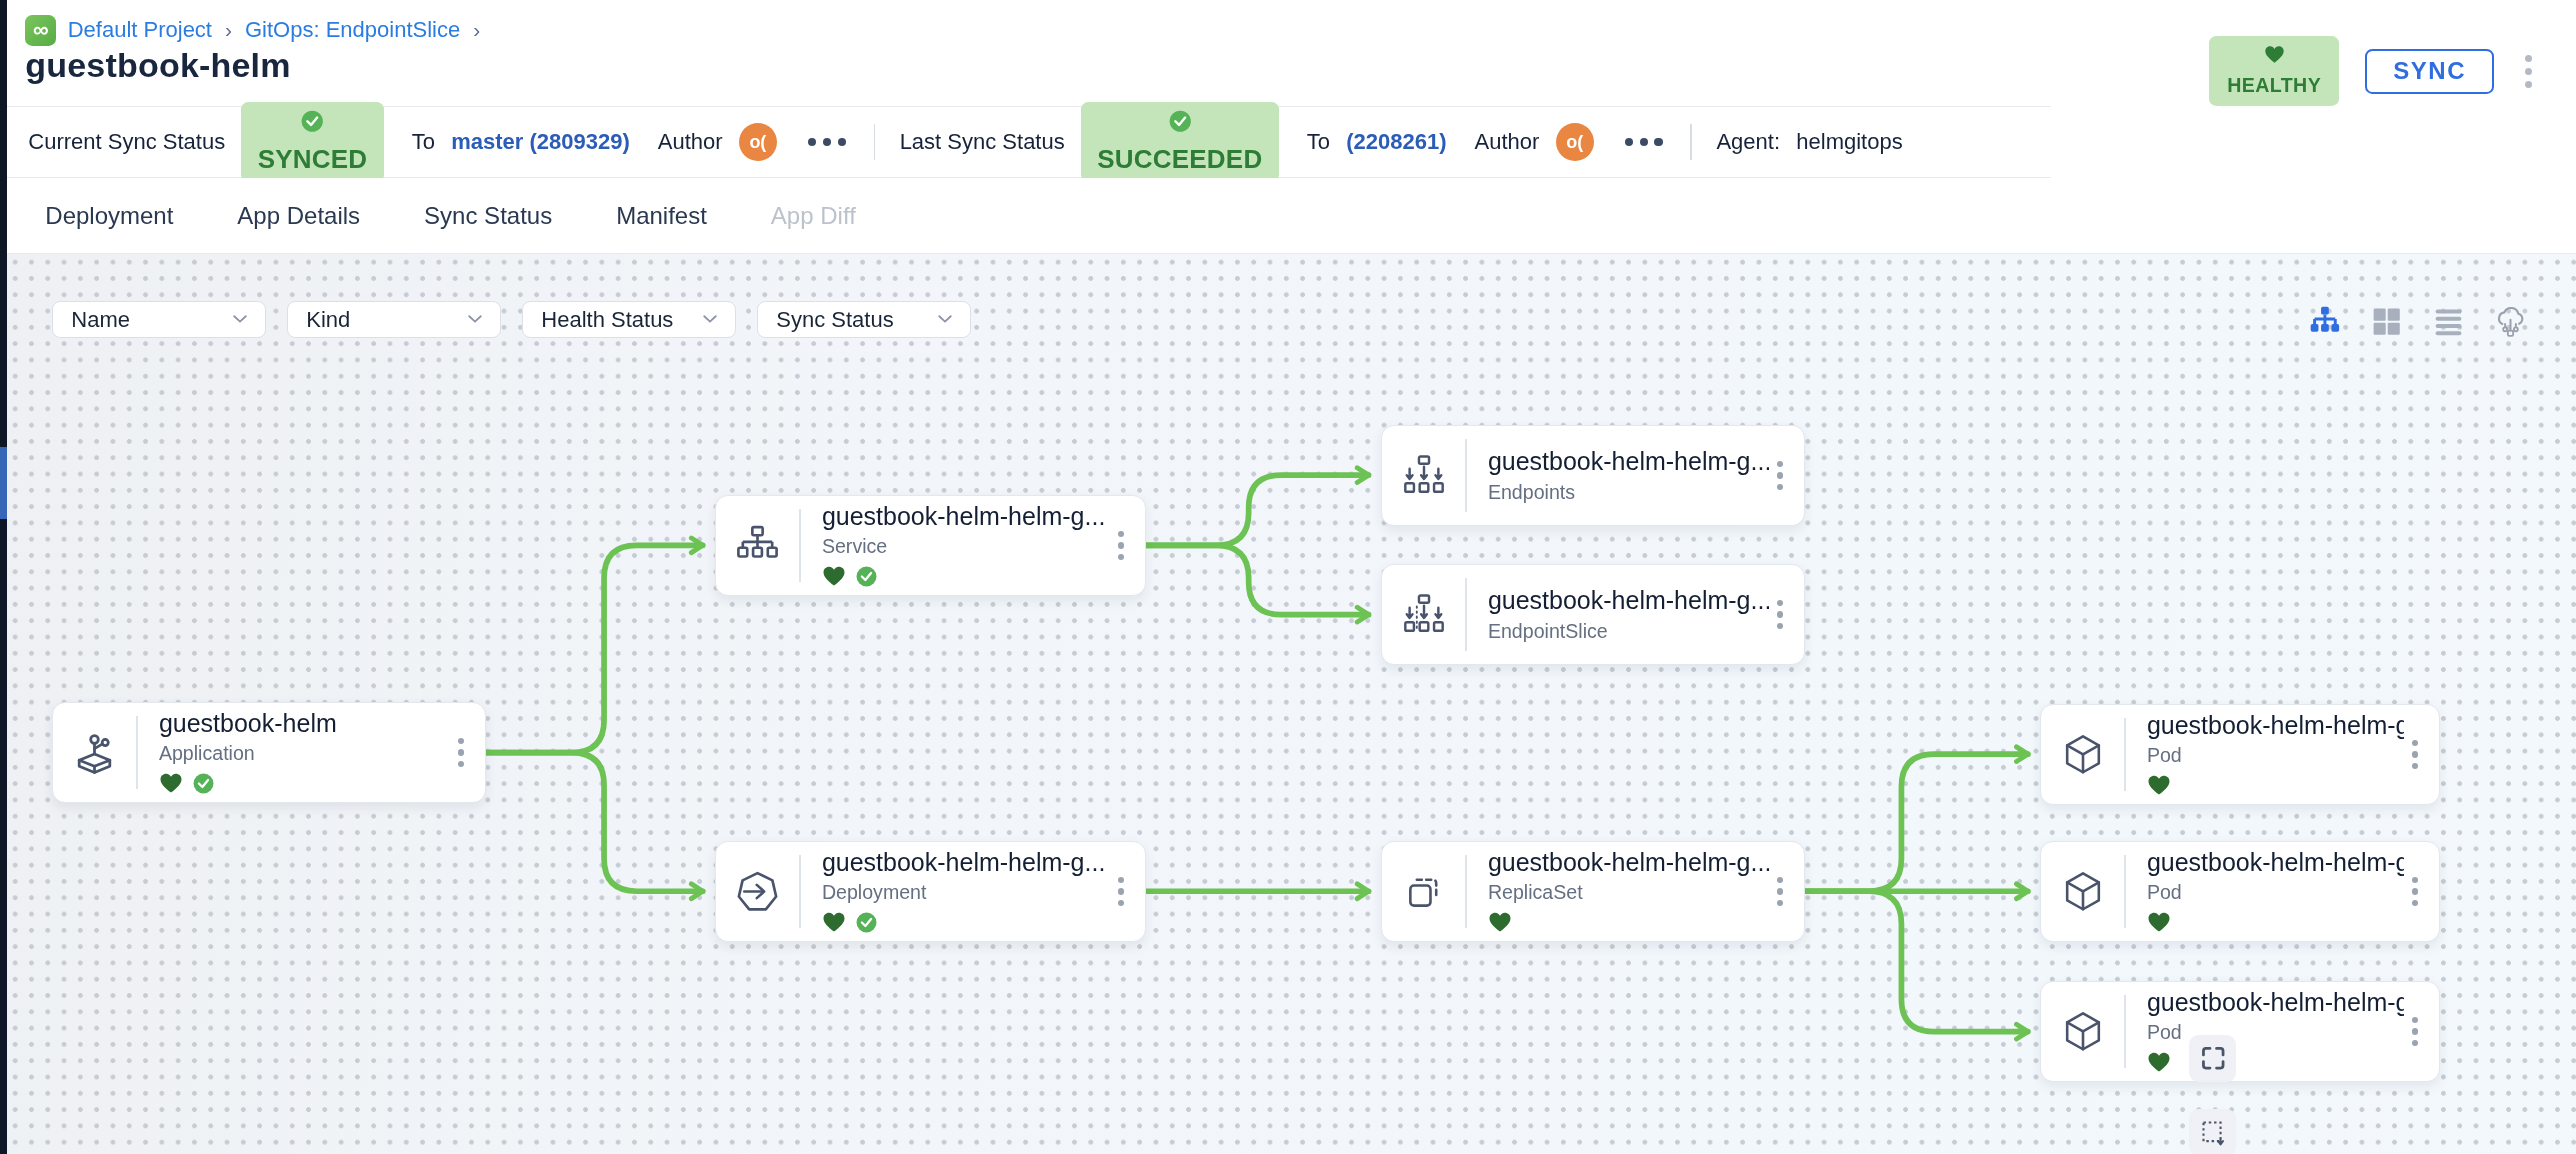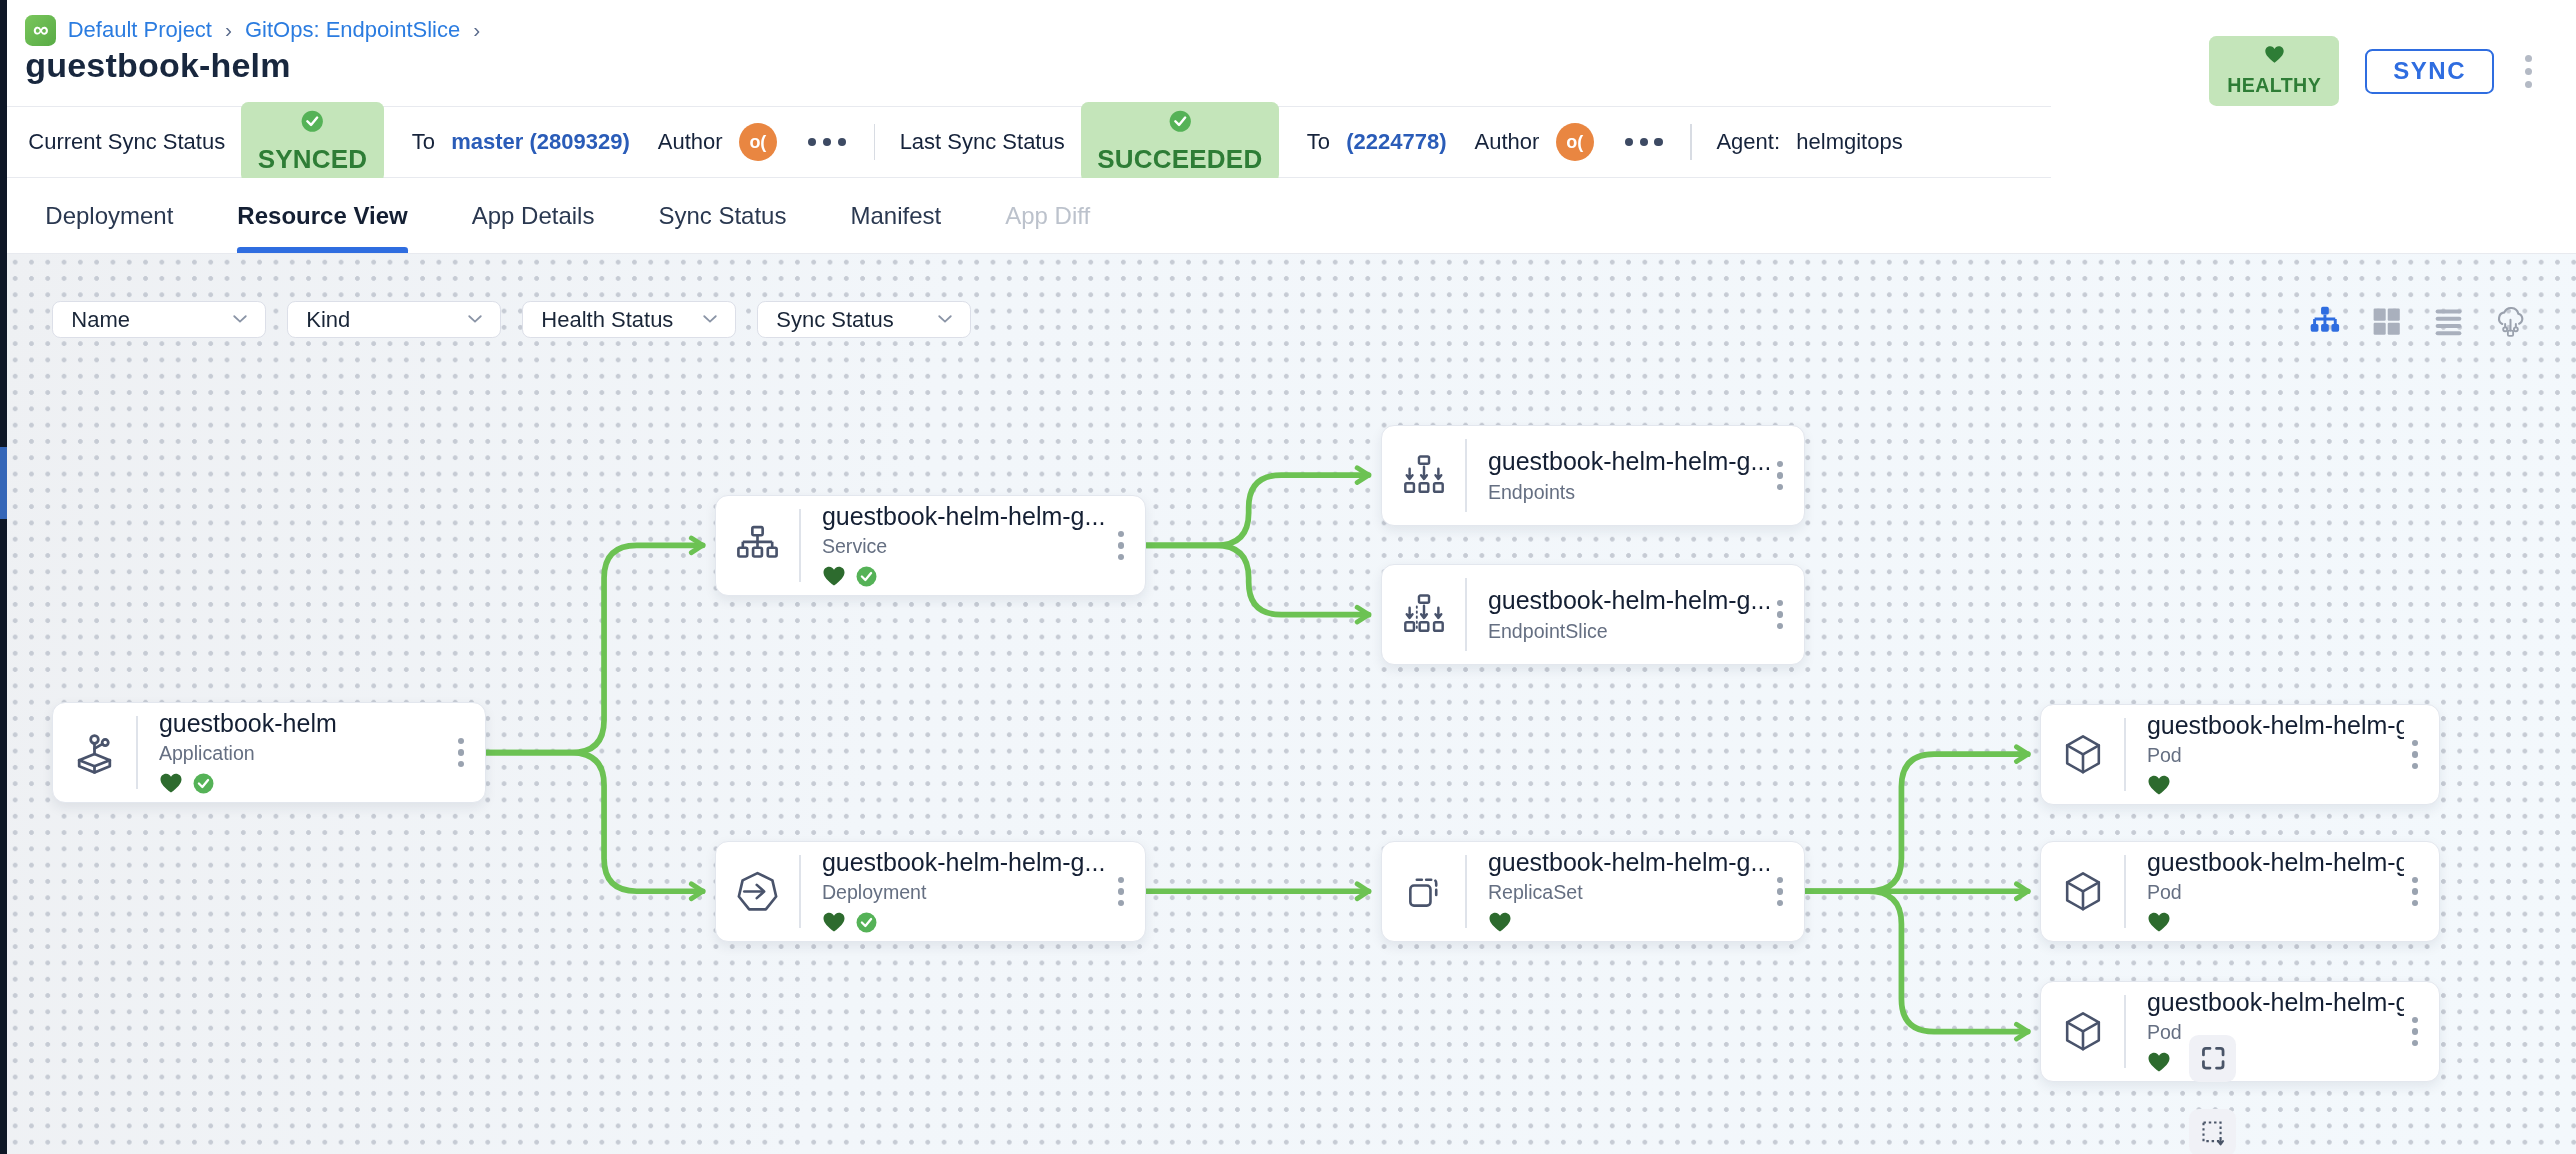--- a/index.html
+++ b/index.html
@@ -171,41 +171,40 @@
     <span class="badge sync-badge">
       <svg width="24.5" height="24.5" viewBox="0 0 30 30">
         <circle cx="15" cy="15" r="13" fill="#55b257"></circle>
         <polyline points="9,15 13.5,19.5 21,10.5" fill="none" stroke="#fff" stroke-width="3" stroke-linecap="round" stroke-linejoin="round"></polyline>
       </svg>
       <span>SUCCEEDED</span>
     </span>
     <span class="gap-m"></span>
     <span class="lbl">To</span>
     <span class="gap-s"></span>
-    <span class="rev-link">(2224778)</span>
+    <span class="rev-link">(2208261)</span>
     <span class="gap-m"></span>
     <span class="lbl">Author</span>
     <span class="gap-s"></span>
     <span class="avatar">o(</span>
     <span class="gap-m"></span>
     <span class="dots-h">
         <i></i>
         <i></i>
         <i></i>
       </span>
     <span class="vdiv"></span>
 
     <span class="lbl">Agent:</span>
     <span class="gap-s"></span>
     <span class="lbl">helmgitops</span>
   </div>
 
   <div class="tabs">
     <div class="tab">Deployment</div>
-    <div class="tab active">Resource View</div>
     <div class="tab">App Details</div>
     <div class="tab">Sync Status</div>
     <div class="tab">Manifest</div>
     <div class="tab disabled">App Diff</div>
   </div>
 
   <div class="canvas">
 
     <div class="filters">
       <div class="dropdown">

